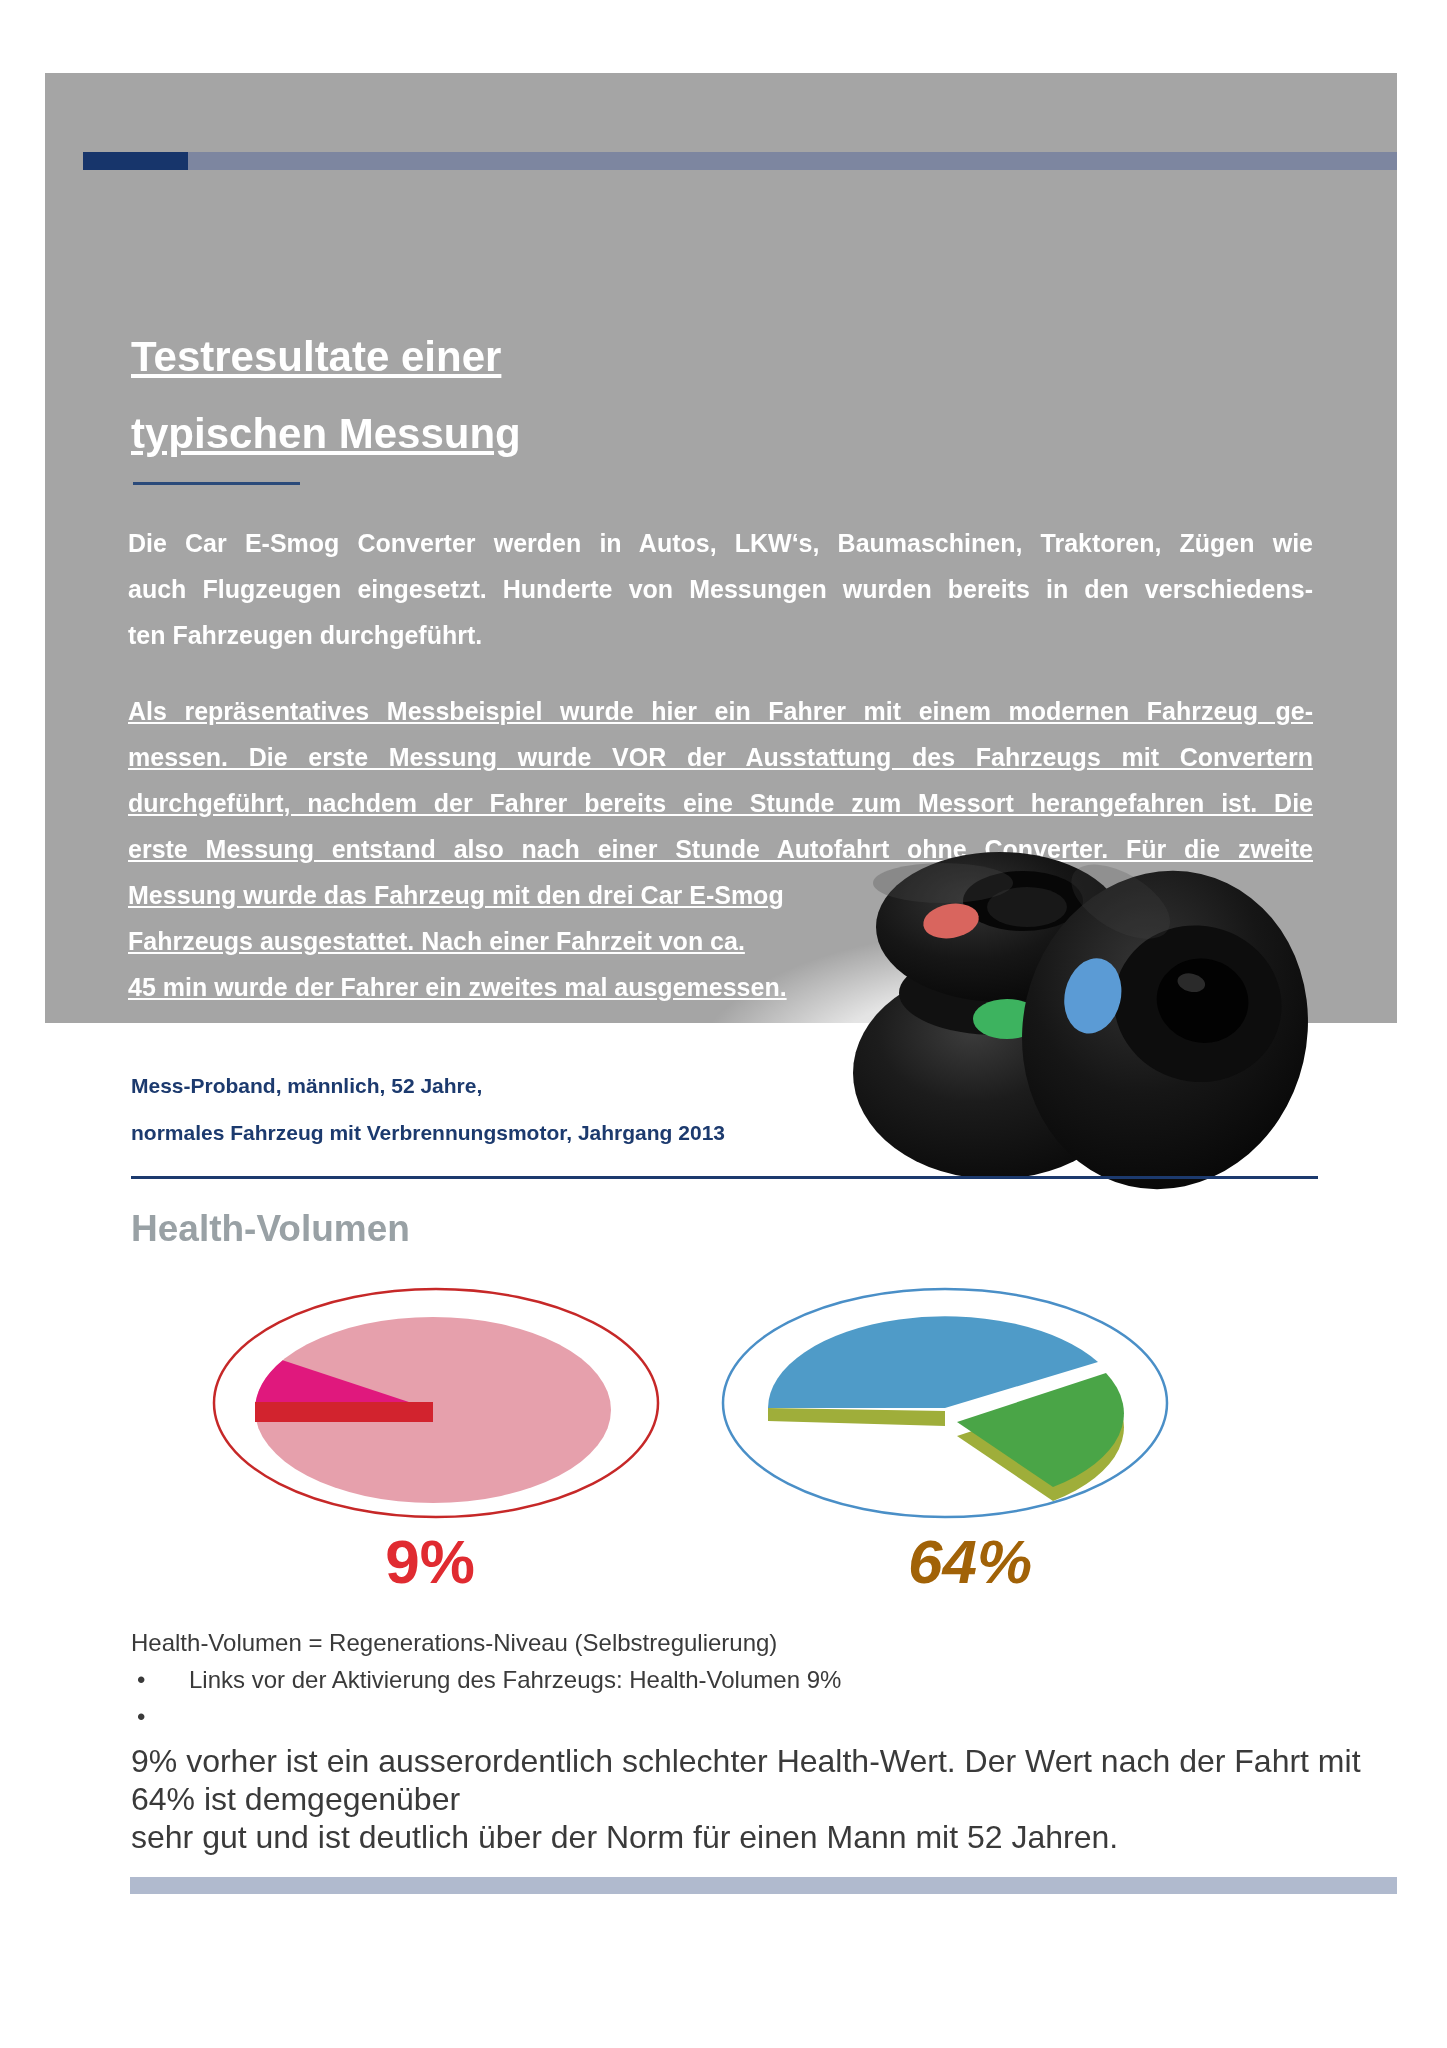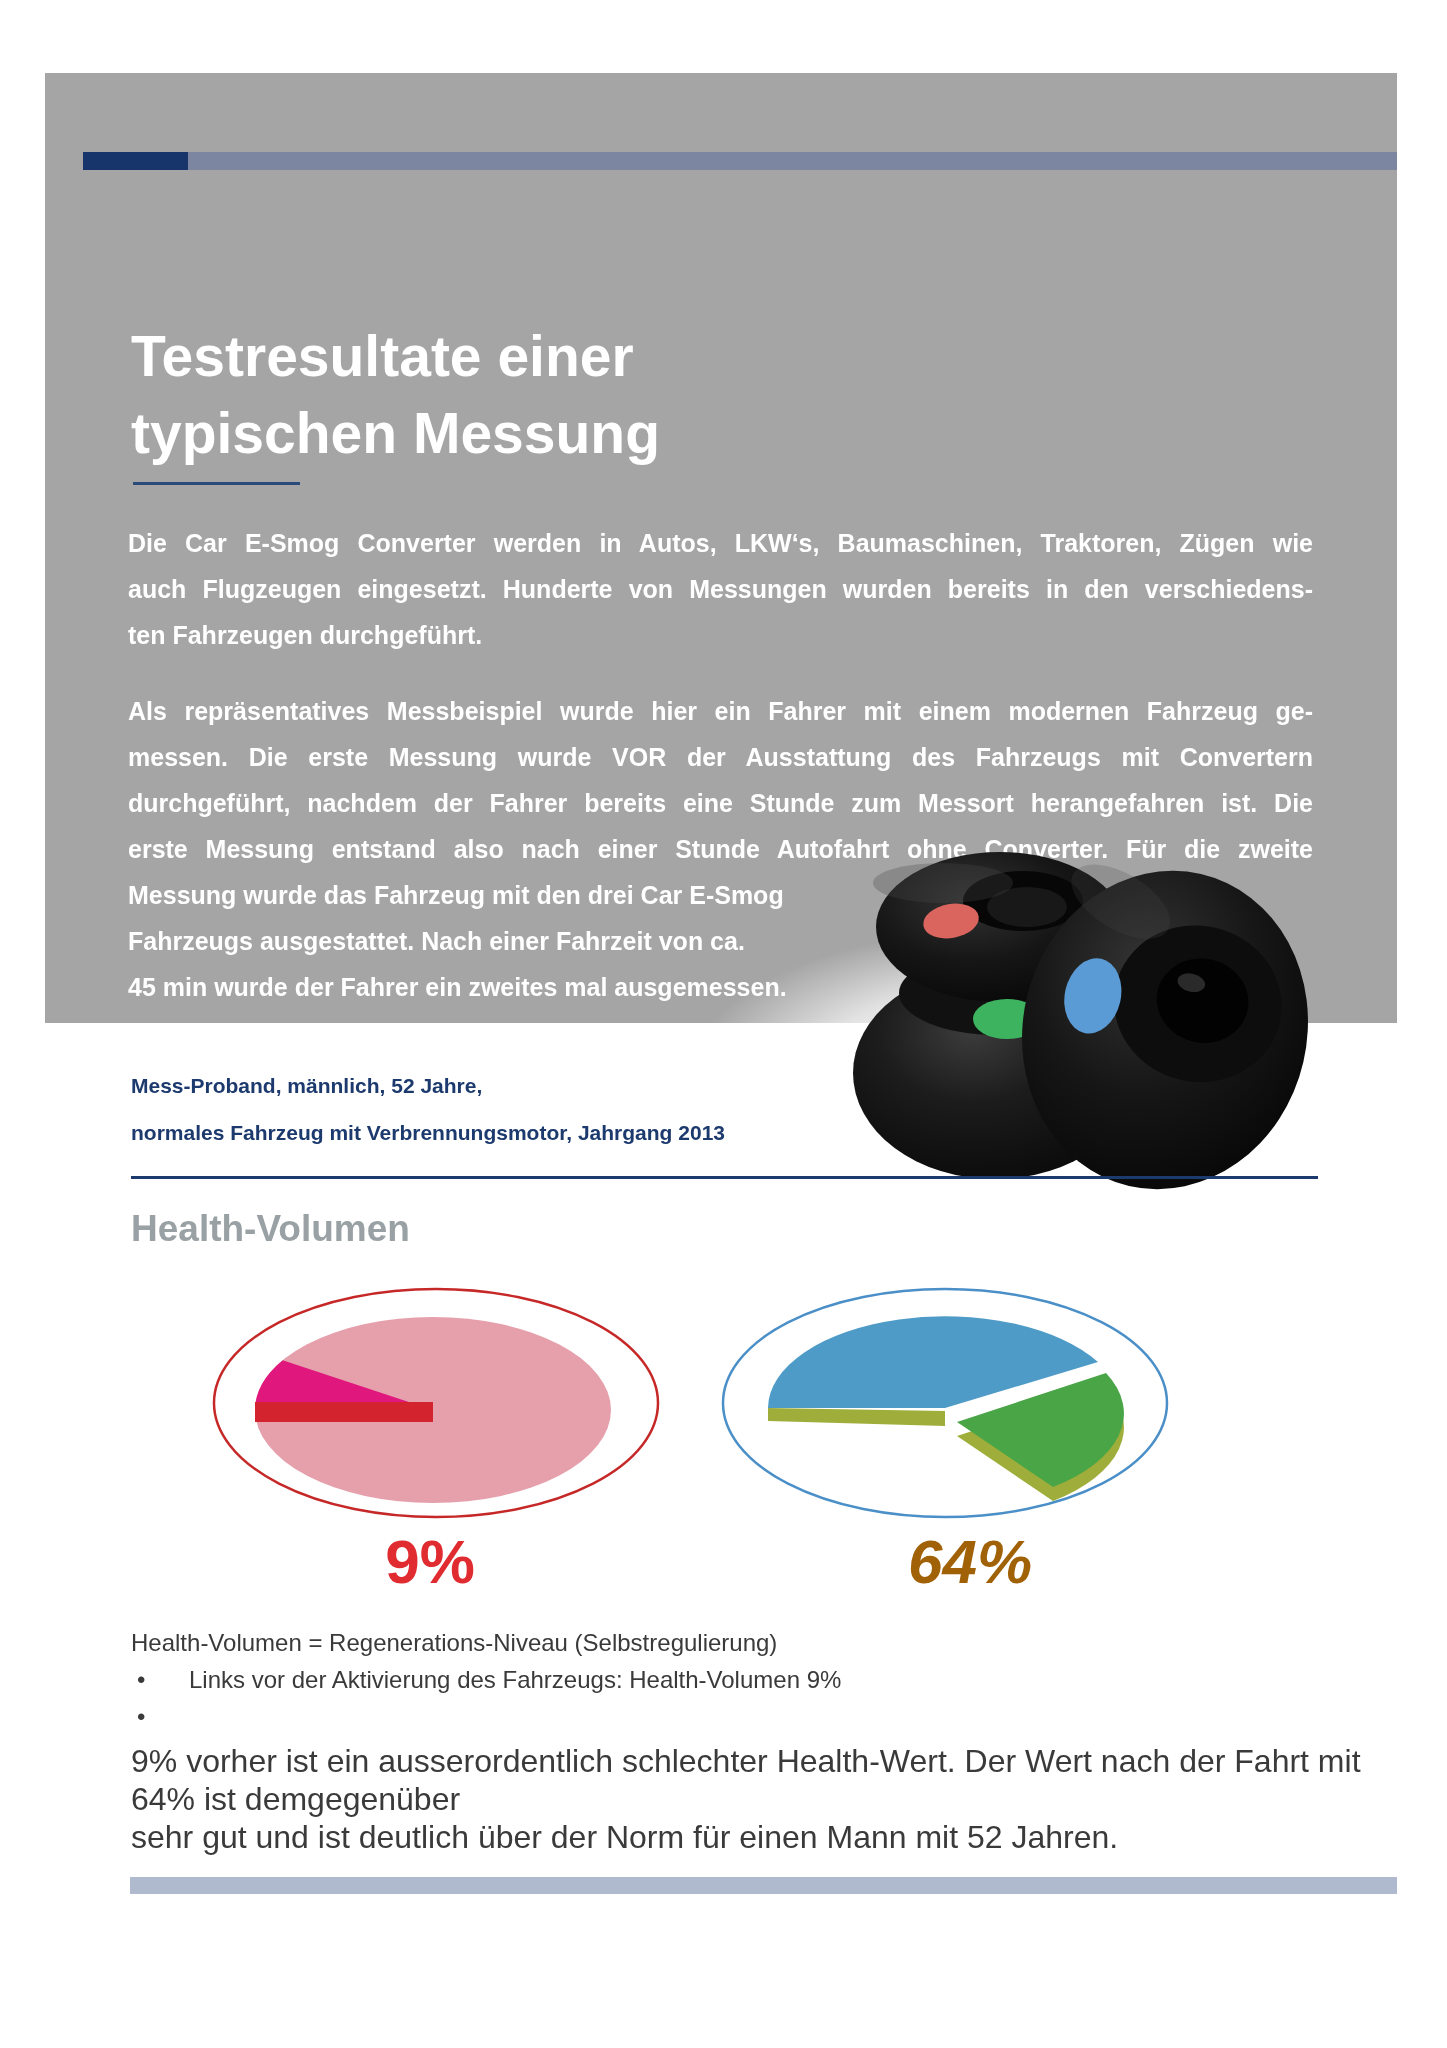--- a/index.html
+++ b/index.html
@@ -4,27 +4,27 @@
 <style>
   html,body{margin:0;padding:0;background:#ffffff;}
   .page{position:relative;width:1447px;height:2048px;background:#ffffff;overflow:hidden;
         font-family:"Liberation Sans",sans-serif;}
   .abs{position:absolute;}
 
   .panel{left:45px;top:73px;width:1352px;height:950px;background:#a5a5a5;}
   .topbar-dark{left:83px;top:152px;width:105px;height:18px;background:#17356b;}
   .topbar-light{left:188px;top:152px;width:1209px;height:18px;background:#7d86a0;}
 
-  .title{left:131px;top:318px;width:900px;color:#ffffff;font-size:57px;font-weight:bold;
-         line-height:77px;letter-spacing:0px;}
+  .title{left:131px;top:318px;width:900px;color:#ffffff;font-size:42px;font-weight:bold;
+         line-height:77px;letter-spacing:0px;text-decoration:underline;}
   .title-underline{left:133px;top:482px;width:167px;height:3px;background:#2a4a7a;}
 
   .para{left:128px;width:1185px;color:#ffffff;font-size:25px;font-weight:bold;line-height:46px;}
   .p1{top:520px;}
-  .p2{top:688px;}
+  .p2{top:688px;text-decoration:underline;}
   .line{white-space:pre-wrap;}
   .just{text-align:justify;text-align-last:justify;}
 
   .proband{left:131px;top:1062px;width:900px;color:#1c3a6e;font-size:21px;font-weight:bold;
            line-height:47px;}
   .separator{left:131px;top:1176px;width:1187px;height:3px;background:#1c3a6e;}
   .section-heading{left:131px;top:1208px;color:#99a1a5;font-size:37px;font-weight:bold;}
 
   .pie{width:500px;height:300px;top:1270px;}
   .pie-left{left:180px;}

